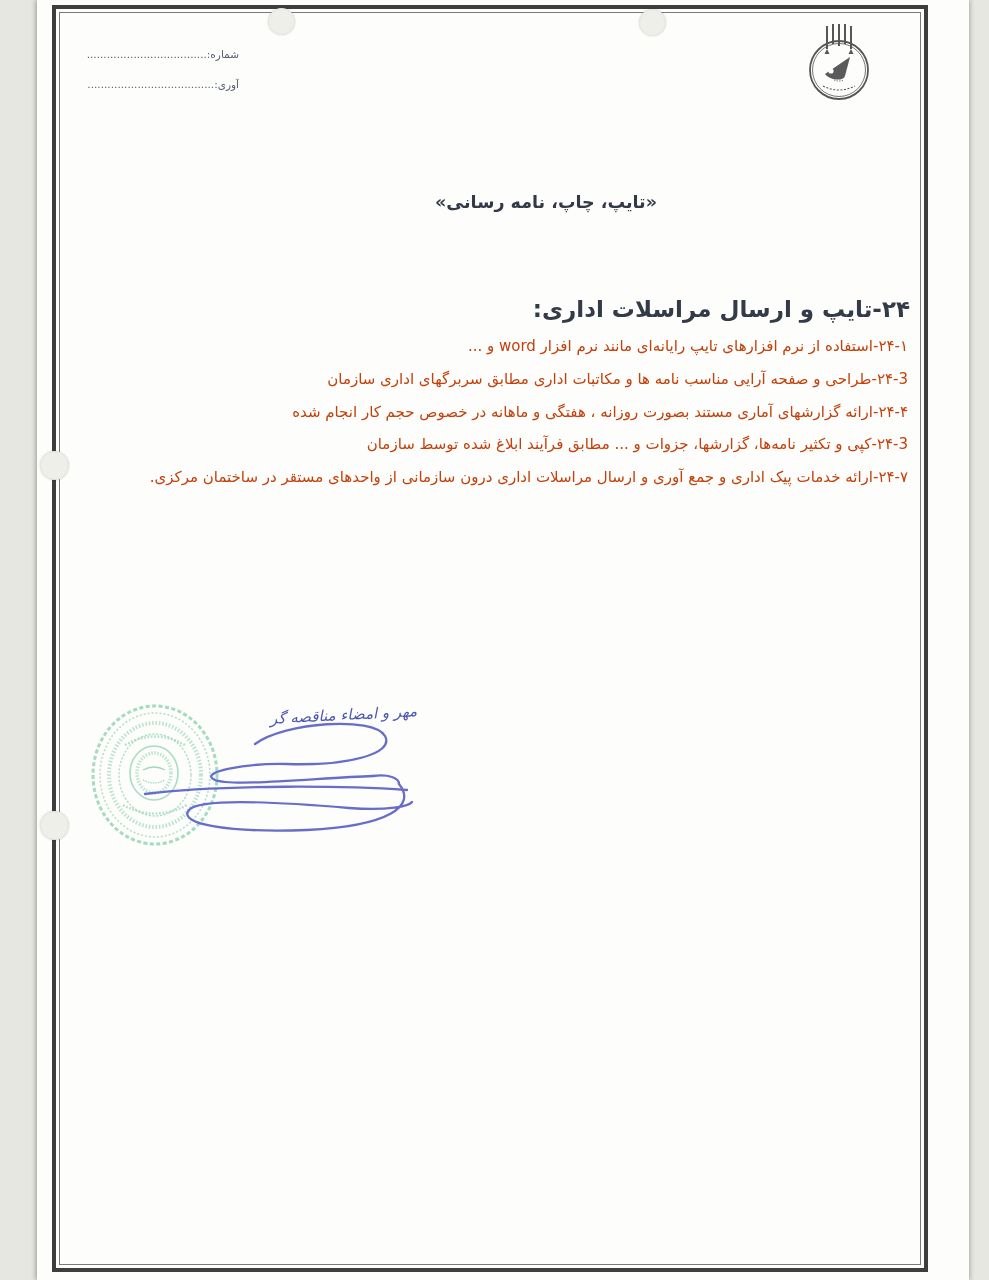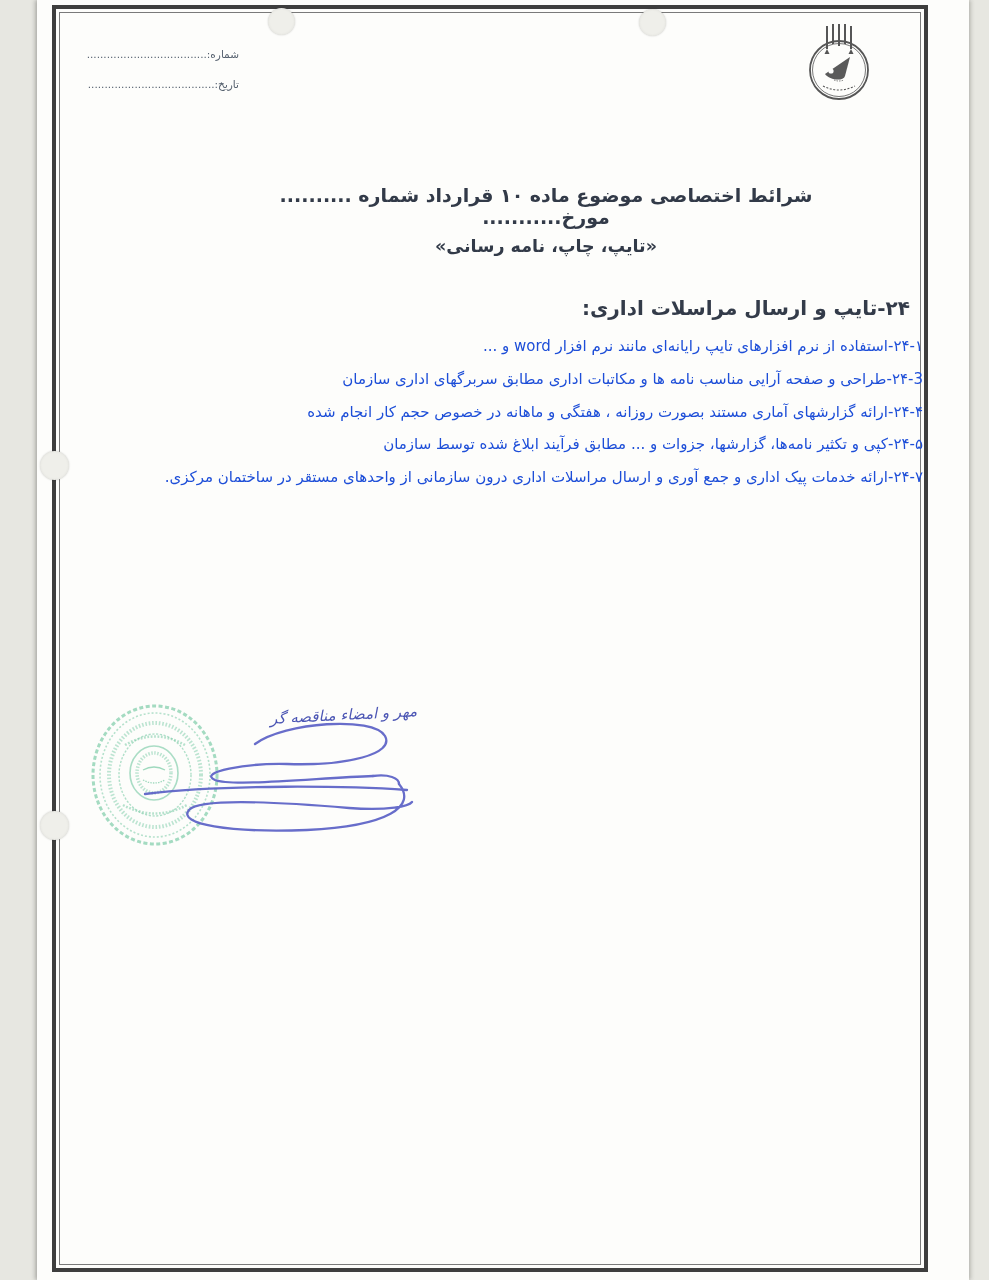--- a/index.html
+++ b/index.html
@@ -46,26 +46,26 @@
   .title-block{
     position:absolute;left:209px;top:184px;width:600px;
     direction:rtl;text-align:center;color:#323a48;
   }
   .title-line1{font-size:19px;font-weight:bold;letter-spacing:0;}
   .title-line2{font-size:17.5px;font-weight:bold;margin-top:8px;}
 
   .section-heading{
     position:absolute;right:59px;top:296px;left:60px;
     direction:rtl;text-align:right;
-    font-size:20px;font-weight:bold;color:#333b49;
+    font-size:23px;font-weight:bold;color:#333b49;
   }
   .items{
-    position:absolute;top:330px;right:46px;left:55px;
+    position:absolute;top:330px;right:61px;left:55px;
     direction:rtl;text-align:right;
-    font-size:15px;color:#1d4ed8;line-height:32.8px;
+    font-size:15px;color:#c2410c;line-height:32.8px;
   }
   .item{white-space:nowrap;overflow:visible;}
 
   .stamp-label{
     position:absolute;left:233px;top:706px;
     direction:rtl;
     font-size:15px;font-style:italic;color:#4b55b4;
     transform:rotate(-3deg);
     z-index:3;white-space:nowrap;
   }
@@ -76,21 +76,21 @@
 <body>
 
 <div class="page">
 
   <div class="frame">
     <div class="frame-inner"></div>
   </div>
 
   <div class="ref-fields">
     <div class="row">شماره:......................................</div>
-    <div class="row">تاریخ:......................................</div>
+    <div class="row">آوری:......................................</div>
   </div>
 
   <div class="logo">
     <svg width="84" height="90" viewBox="0 0 84 90">
       <g stroke="#565656" fill="none">
         <circle cx="42" cy="48" r="29" stroke-width="1.8"></circle>
         <circle cx="42" cy="48" r="26.5" stroke-width="0.8"></circle>
         <line x1="30" y1="4" x2="30" y2="27" stroke-width="2"></line>
         <line x1="36" y1="2" x2="36" y2="22" stroke-width="2"></line>
         <line x1="42" y1="2" x2="42" y2="24" stroke-width="2"></line>
@@ -100,31 +100,30 @@
         <path d="M54,27 l-2.5,5 l5,0 z" fill="#565656" stroke="none"></path>
         <path d="M28,52 L53,35 L48,54 C46,60 32,58 28,52 Z" fill="#5a5a5a" stroke="none"></path>
         <circle cx="34" cy="49" r="2.6" fill="#fdfdfb" stroke="none"></circle>
         <path d="M26,64 Q42,72 58,64" stroke-width="1.1" stroke-dasharray="2,1.6"></path>
         <path d="M37,58 Q42,60 47,58" stroke-width="0.8" stroke-dasharray="1.4,1.2"></path>
       </g>
     </svg>
   </div>
 
   <div class="title-block">
-    <div class="title-line1">شرائط اختصاصی موضوع ماده ۱۰ قرارداد شماره .......... مورخ...........</div>
     <div class="title-line2">«تایپ، چاپ، نامه رسانی»</div>
   </div>
 
   <div class="section-heading">۲۴-تایپ و ارسال مراسلات اداری:</div>
 
   <div class="items">
     <div class="item">۲۴-۱-استفاده از نرم افزارهای تایپ رایانه‌ای مانند نرم افزار word و ...</div>
     <div class="item">۲۴-3-طراحی و صفحه آرایی مناسب نامه ها و مکاتبات اداری مطابق سربرگهای اداری سازمان</div>
     <div class="item">۲۴-۴-ارائه گزارشهای آماری مستند بصورت روزانه ، هفتگی و ماهانه در خصوص حجم کار انجام شده</div>
-    <div class="item">۲۴-۵-کپی و تکثیر نامه‌ها، گزارشها، جزوات و ... مطابق فرآیند ابلاغ شده توسط سازمان</div>
+    <div class="item">۲۴-3-کپی و تکثیر نامه‌ها، گزارشها، جزوات و ... مطابق فرآیند ابلاغ شده توسط سازمان</div>
     <div class="item">۲۴-۷-ارائه خدمات پیک اداری و جمع آوری و ارسال مراسلات اداری درون سازمانی از واحدهای مستقر در ساختمان مرکزی.</div>
   </div>
 
   <div class="stamp-label">مهر و امضاء مناقصه گر</div>
 
   <div class="stamp-svg">
     <svg width="140" height="150" viewBox="0 0 140 150">
       <g fill="none" stroke="#86cfae">
         <ellipse cx="70" cy="75" rx="62" ry="69" stroke-width="3" stroke-dasharray="4,2.5" opacity="0.75"></ellipse>
         <ellipse cx="70" cy="75" rx="55" ry="62" stroke-width="1.6" stroke-dasharray="2,2" opacity="0.6"></ellipse>

